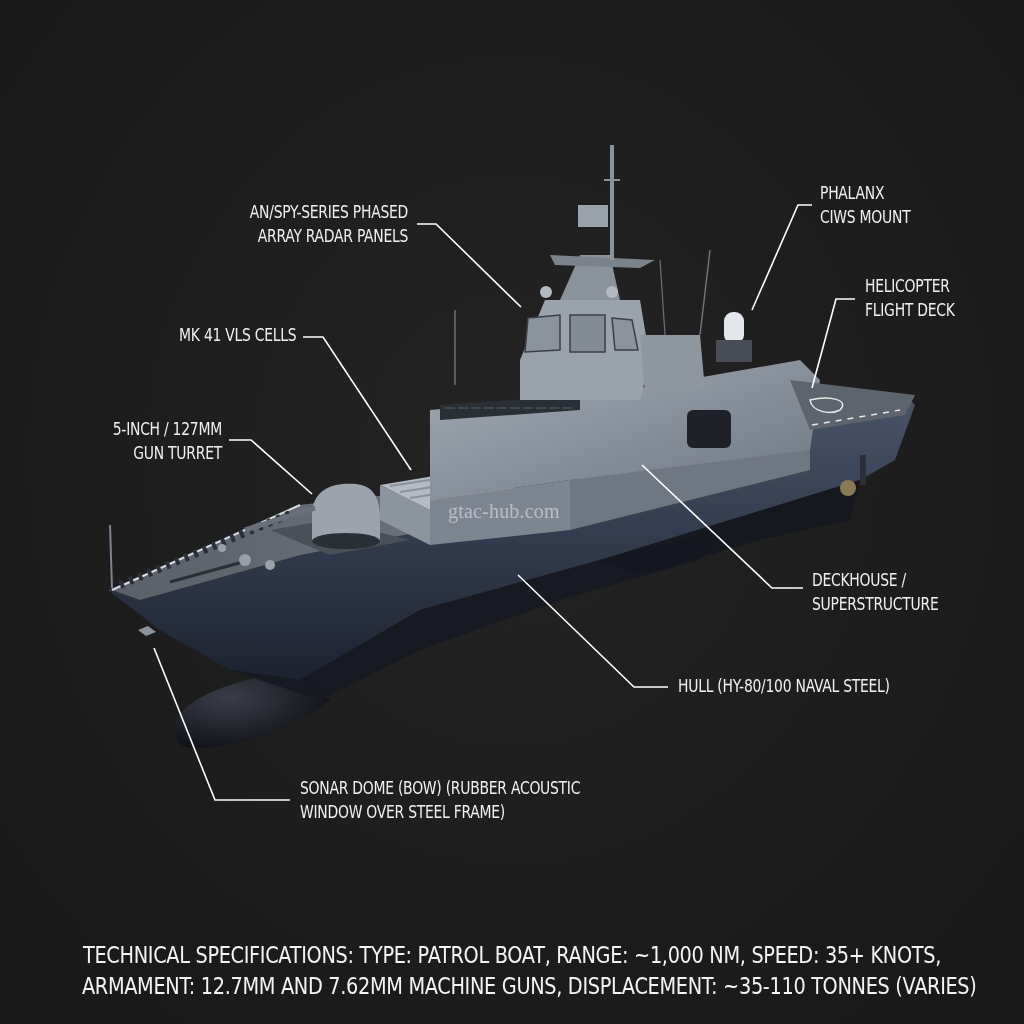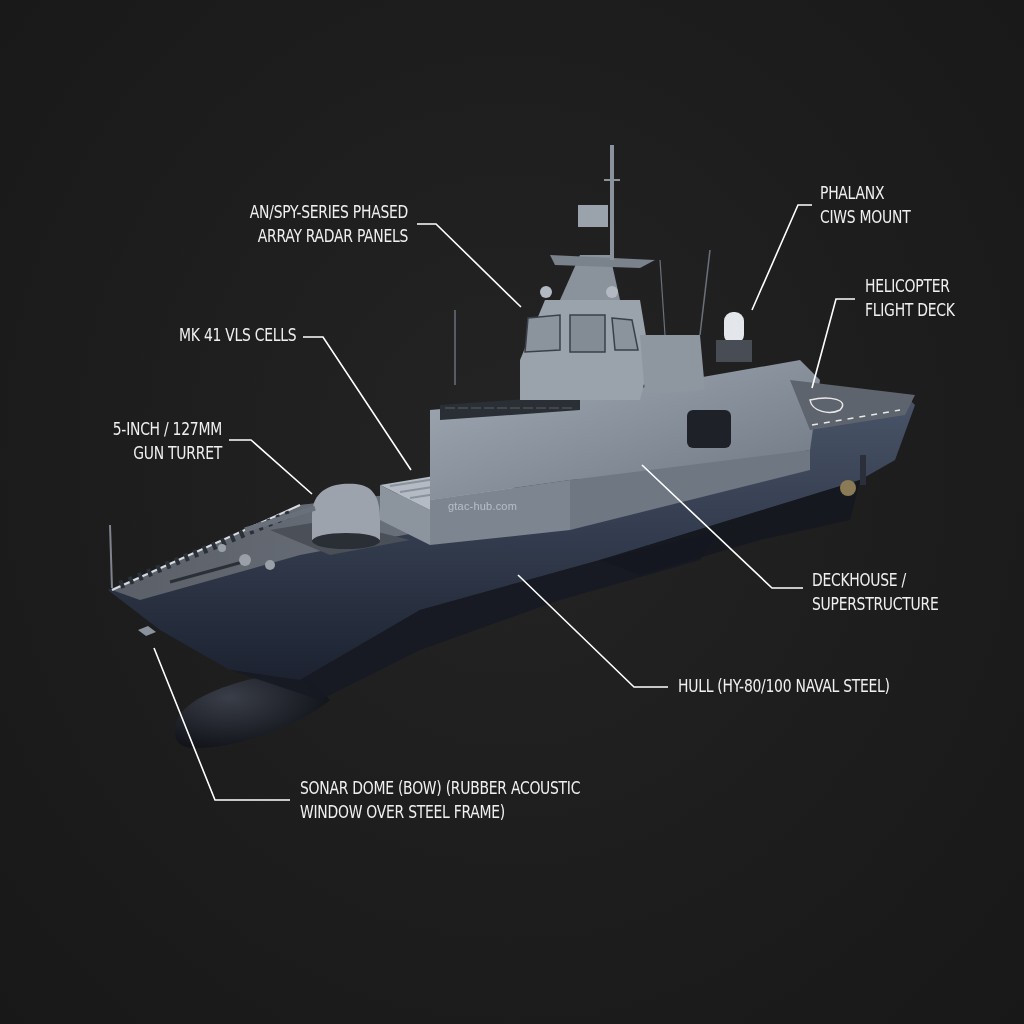--- a/index.html
+++ b/index.html
@@ -25,22 +25,22 @@
     color: #f0f0f0;
     text-transform: uppercase;
     white-space: nowrap;
     transform: scaleX(0.86);
   }
   .label.right { text-align: right; transform-origin: right center; }
   .label.left  { text-align: left;  transform-origin: left center; }
   .label span { display: block; }
   .watermark {
     position: absolute; left: 448px; top: 500px;
-    font-size: 11px; color: rgba(230,235,245,0.55);
-    font-family: Liberation Sans, sans-serif;
+    font-size: 20px; color: rgba(230,235,245,0.55);
+    font-family: Liberation Serif, serif;
     letter-spacing: 0.2px;
   }
   .specs {
     position: absolute; left: 0; top: 940px; width: 1024px;
     text-align: center;
     font-family: "DejaVu Sans", sans-serif;
     font-size: 23px; line-height: 31px;
     color: #f4f4f4;
     letter-spacing: -0.4px;
   }
@@ -197,13 +197,17 @@
     <span>HULL (HY-80/100 NAVAL STEEL)</span>
   </div>
 
   <div class="label left" style="left:300px; top:776px;">
     <span>SONAR DOME (BOW) (RUBBER ACOUSTIC</span>
     <span>WINDOW OVER STEEL FRAME)</span>
   </div>
 
   <div class="watermark">gtac-hub.com</div>
 
+  <div class="specs">
+    <span>TECHNICAL SPECIFICATIONS: TYPE: PATROL BOAT, RANGE: ~1,000 NM, SPEED: 35+ KNOTS,</span>
+    <span>ARMAMENT: 12.7MM AND 7.62MM MACHINE GUNS, DISPLACEMENT: ~35-110 TONNES (VARIES)</span>
+  </div>
 </div>
 
 </body></html>

